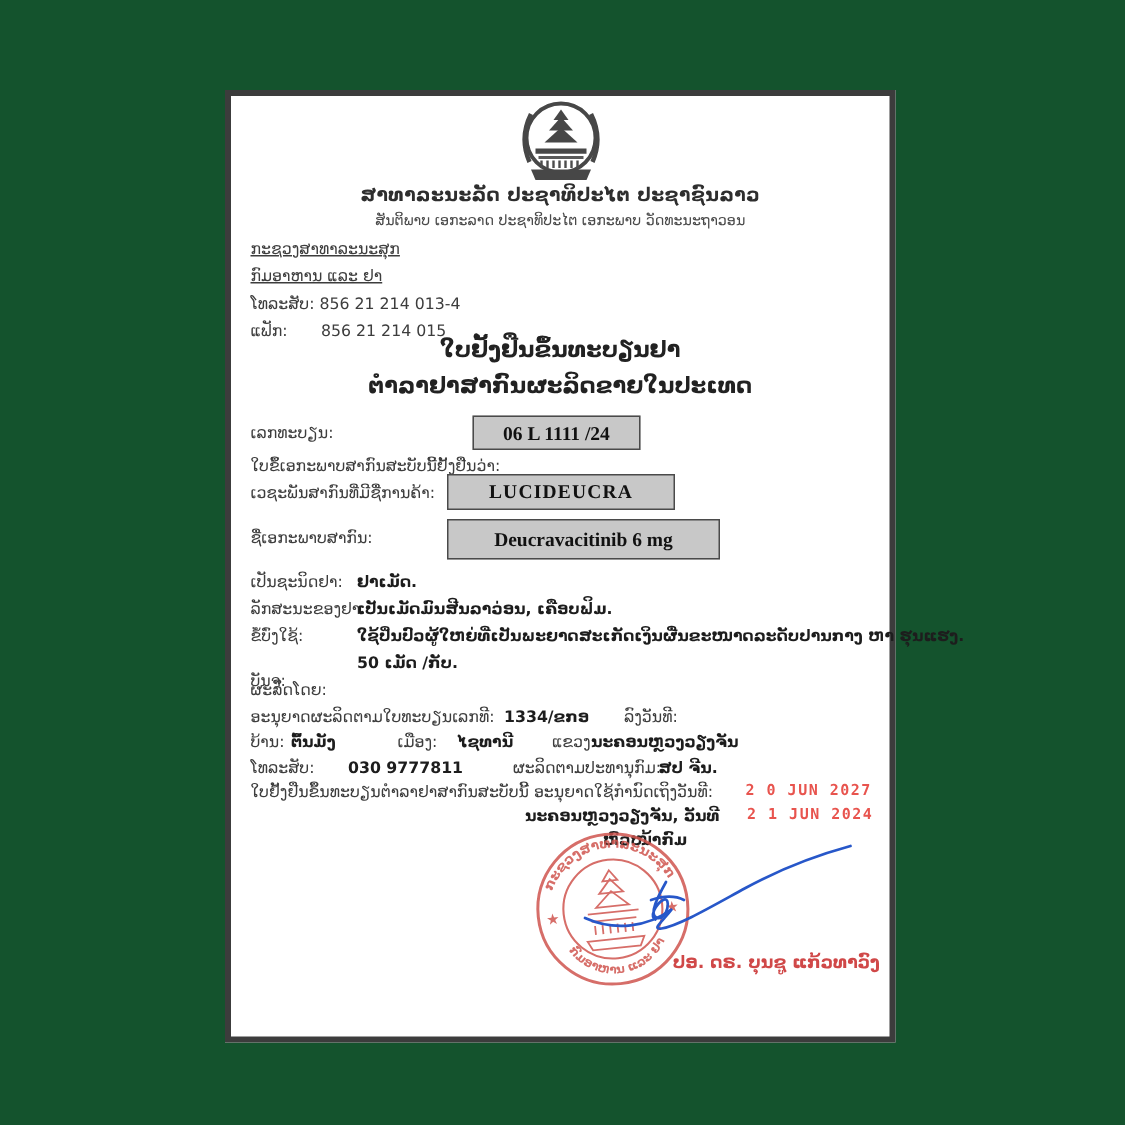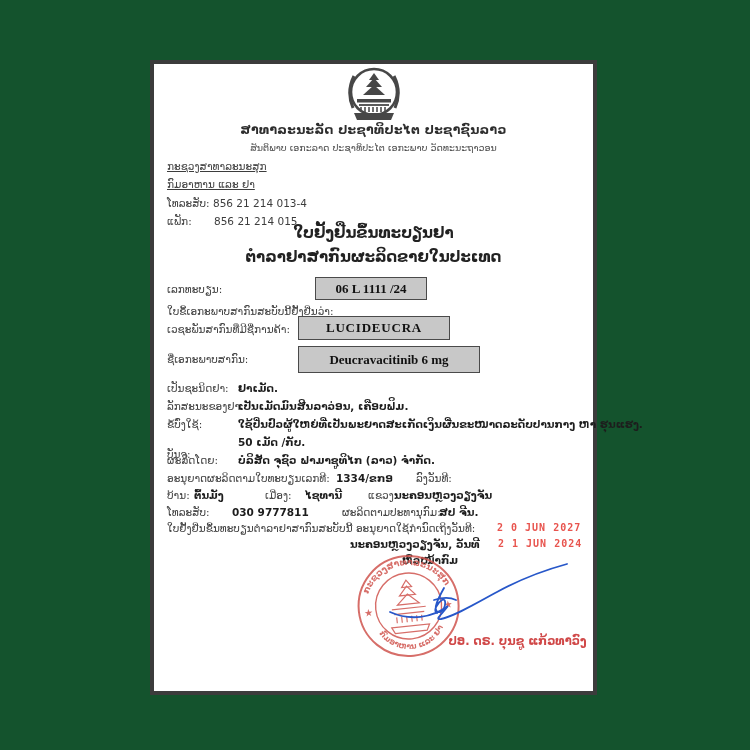--- a/index.html
+++ b/index.html
@@ -74,21 +74,20 @@
     <div class="abs lbl" style="left:13px;top:336px">ລັກສະນະຂອງຢາ:</div>
     <div class="abs val" style="left:84px;top:336px">ເປັນເມັດມົນສີນລາວ່ອນ, ເຄືອບຟິມ.</div>
 
     <div class="abs lbl" style="left:13px;top:354px">ຂໍ້ບົ່ງໃຊ້:</div>
     <div class="abs val" style="left:84px;top:354px">ໃຊ້ປິ່ນປົວຜູ້ໃຫຍ່ທີ່ເປັນພະຍາດສະເກັດເງິນຜື່ນຂະໜາດລະດັບປານກາງ ຫາ ຮຸນແຮງ.</div>
 
     <div class="abs lbl" style="left:13px;top:384px">ບັນຈຸ:</div>
     <div class="abs val" style="left:84px;top:372px">50 ເມັດ /ກັບ.</div>
 
     <div class="abs lbl" style="left:13px;top:390px">ຜະລິດໂດຍ:</div>
-    <div class="abs val" style="left:84px;top:390px">ບໍລິສັດ ຈຸຊົວ ຟາມາຊູທິໄກ (ລາວ) ຈຳກັດ.</div>
 
     <div class="abs lbl" style="left:13px;top:408px">ອະນຸຍາດຜະລິດຕາມໃບທະບຽນເລກທີ:</div>
     <div class="abs val" style="left:182px;top:408px">1334/ຂກອ</div>
     <div class="abs lbl" style="left:262px;top:408px">ລົງວັນທີ:</div>
 
     <div class="abs lbl" style="left:13px;top:425px">ບ້ານ:</div>
     <div class="abs val" style="left:40px;top:425px">ຕົ້ນມັງ</div>
     <div class="abs lbl" style="left:111px;top:425px">ເມືອງ:</div>
     <div class="abs val" style="left:151px;top:425px">ໄຊທານີ</div>
     <div class="abs lbl" style="left:214px;top:425px">ແຂວງ:</div>

